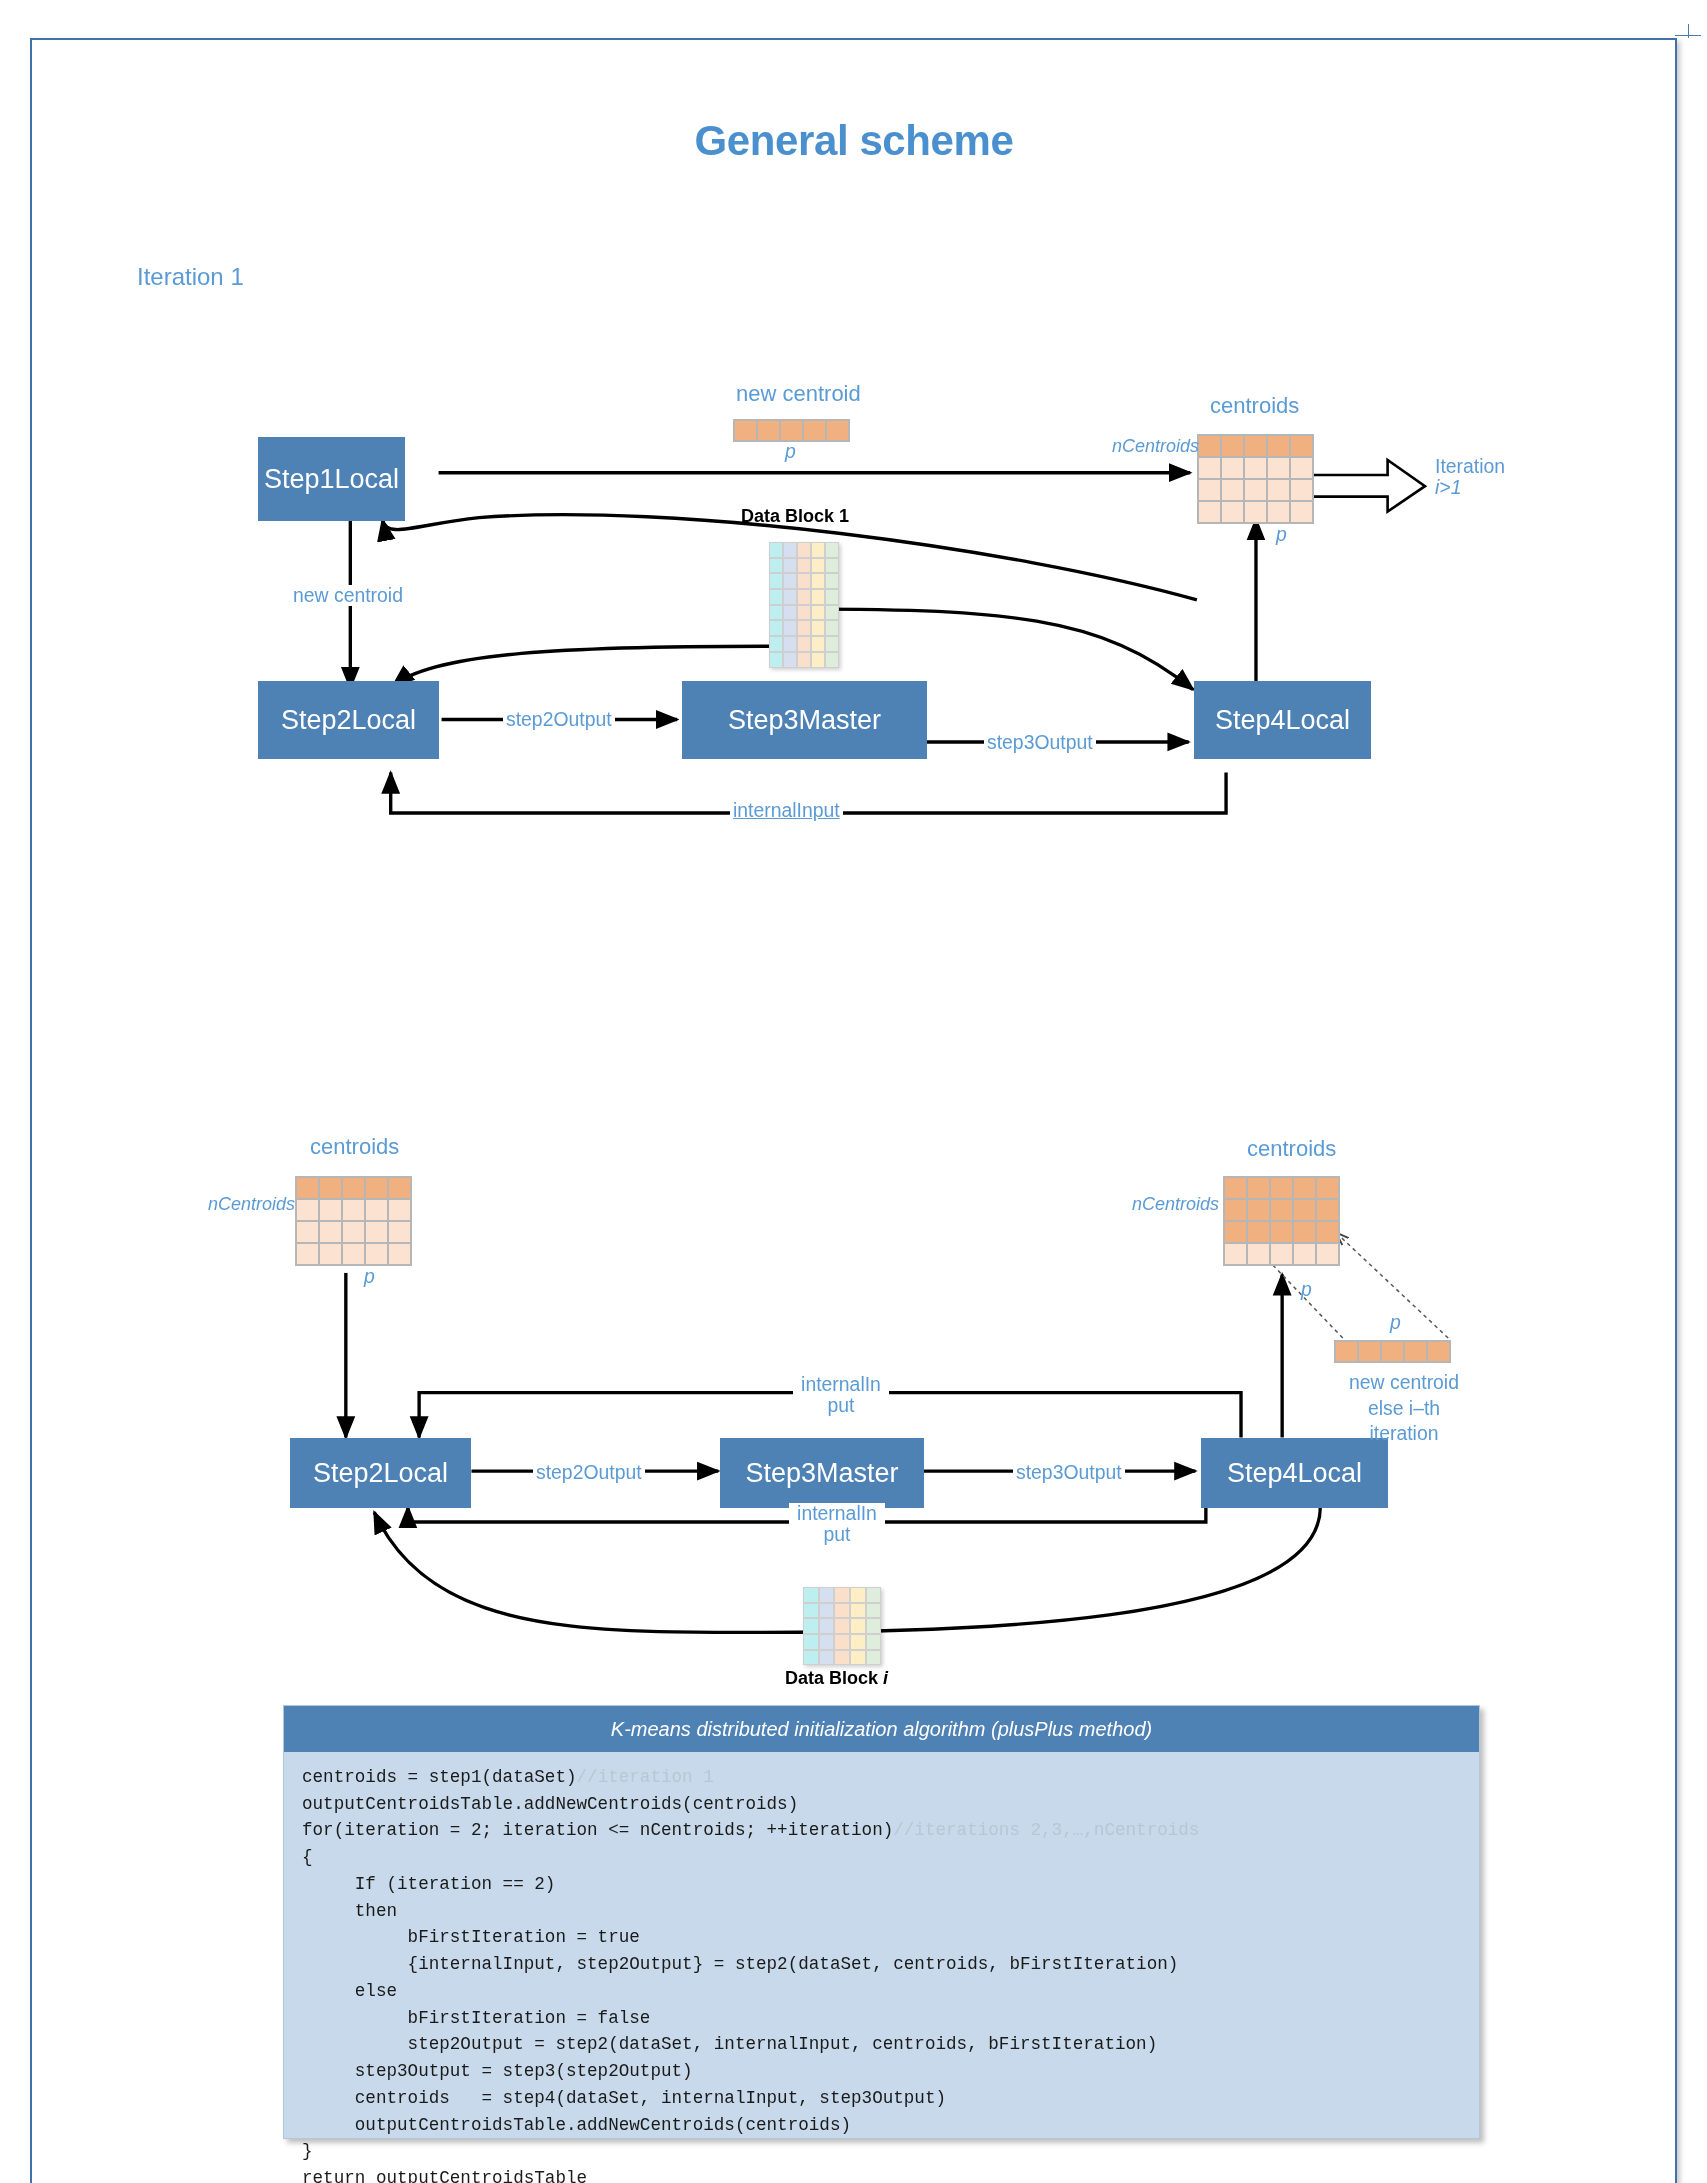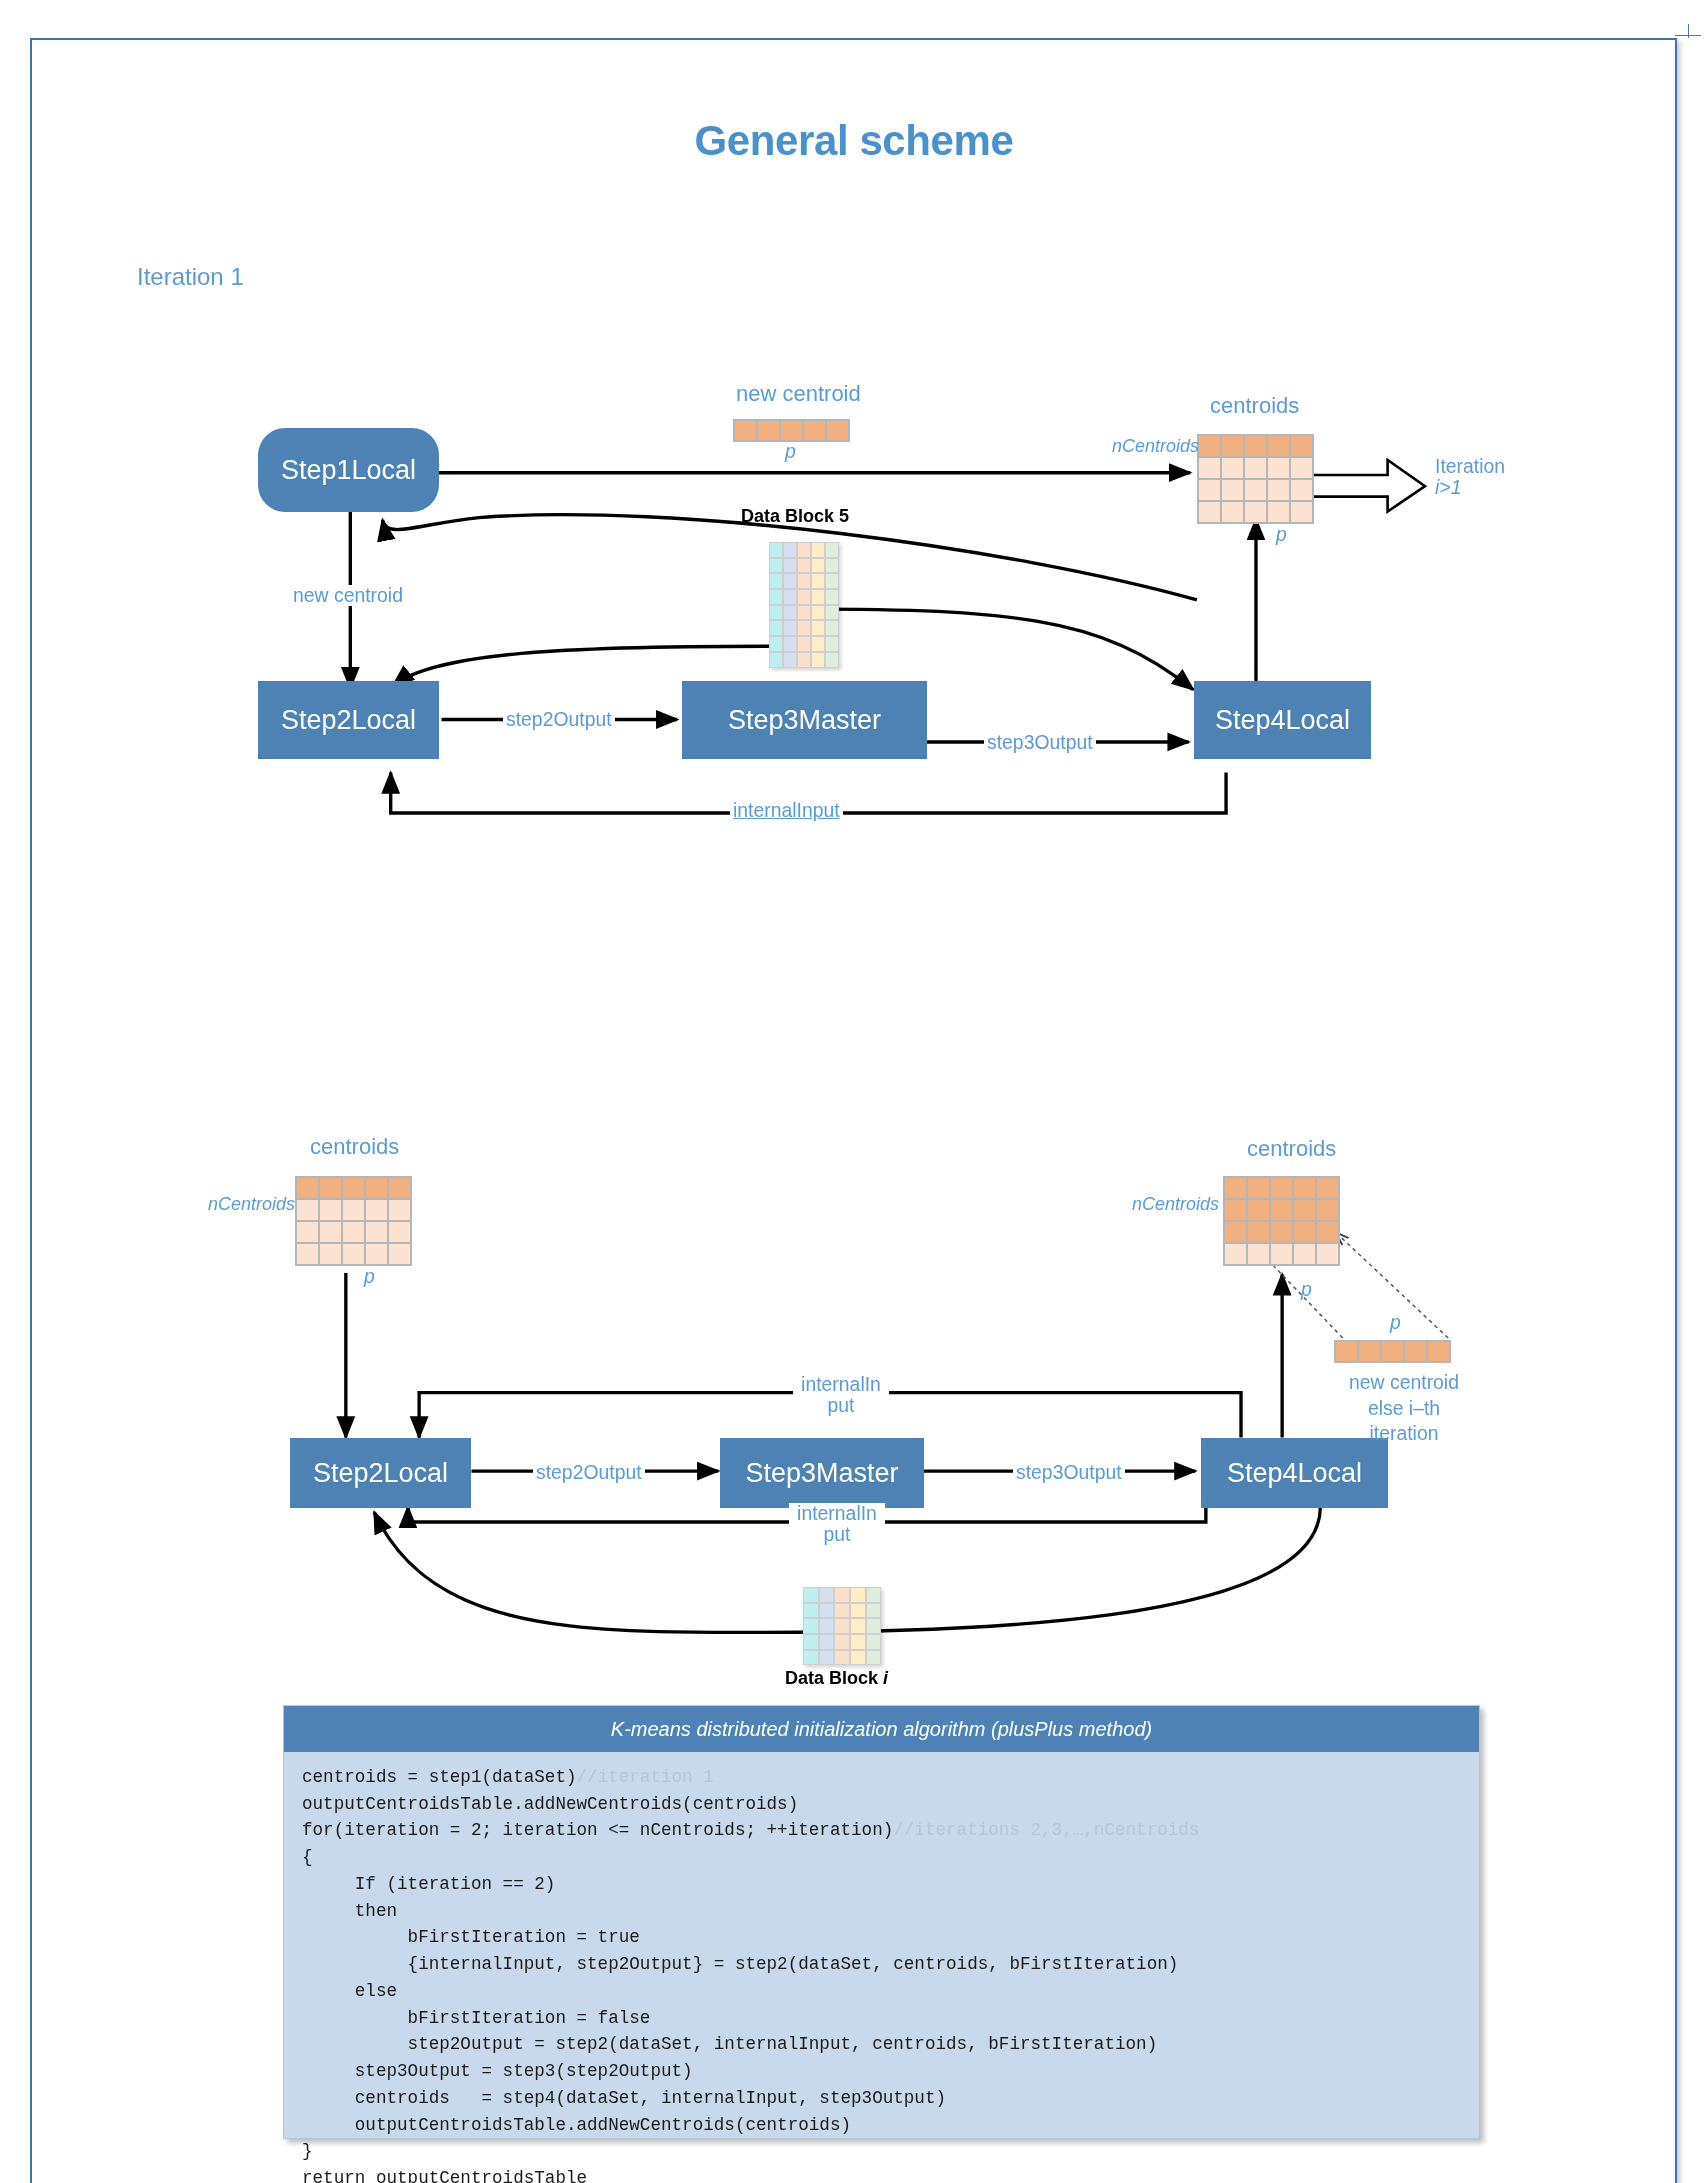--- a/index.html
+++ b/index.html
@@ -235,21 +235,21 @@
       <div class="c-light"></div>
     </div>
   <div class="abs lbl plain italic" style="left:1109px; top:413px; font-size:18px;">nCentroids</div>
   <div class="abs lbl plain italic" style="left:1273px; top:500px;">p</div>
 
   <div class="abs lbl plain" style="left:1432px; top:432px; text-align:left;">
     <div>Iteration</div>
     <div class="italic" style="font-style:italic;">i&gt;1</div>
   </div>
 
-  <div class="abs bold-lbl" style="left:741px; top:482px;">Data Block 5</div>
+  <div class="abs bold-lbl" style="left:741px; top:482px;">Data Block 1</div>
   <div class="abs datablock" id="db1" style="left:769px; top:518px; grid-template-columns:repeat(5,14px); grid-auto-rows:15.7px;">
       <div class="d1"></div>
       <div class="d2"></div>
       <div class="d3"></div>
       <div class="d4"></div>
       <div class="d5"></div>
       <div class="d1"></div>
       <div class="d2"></div>
       <div class="d3"></div>
       <div class="d4"></div>
@@ -279,21 +279,21 @@
       <div class="d3"></div>
       <div class="d4"></div>
       <div class="d5"></div>
       <div class="d1"></div>
       <div class="d2"></div>
       <div class="d3"></div>
       <div class="d4"></div>
       <div class="d5"></div>
     </div>
 
-  <div class="abs step-box" style="left:258px; top:404px; width:181px; height:84px;border-radius:27px;">Step1Local</div>
+  <div class="abs step-box" style="left:258px; top:413px; width:147px; height:84px;">Step1Local</div>
   <div class="abs step-box" style="left:258px; top:657px; width:181px; height:78px;">Step2Local</div>
   <div class="abs step-box" style="left:682px; top:657px; width:245px; height:78px;">Step3Master</div>
   <div class="abs step-box" style="left:1194px; top:657px; width:177px; height:78px;">Step4Local</div>
 
   <div class="abs lbl" style="left:290px; top:561px;">new centroid</div>
   <div class="abs lbl" style="left:503px; top:685px;">step2Output</div>
   <div class="abs lbl" style="left:984px; top:708px;">step3Output</div>
   <div class="abs lbl" style="left:730px; top:776px;text-decoration:underline;">internalInput</div>
 
 

